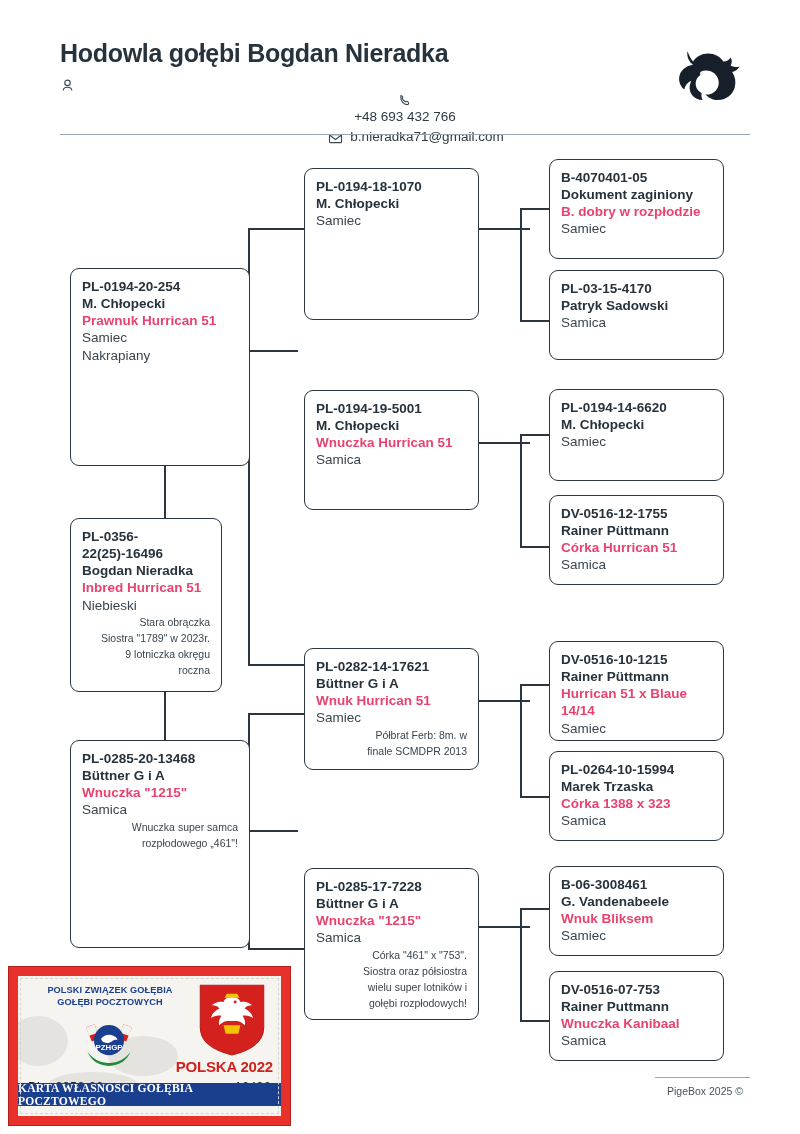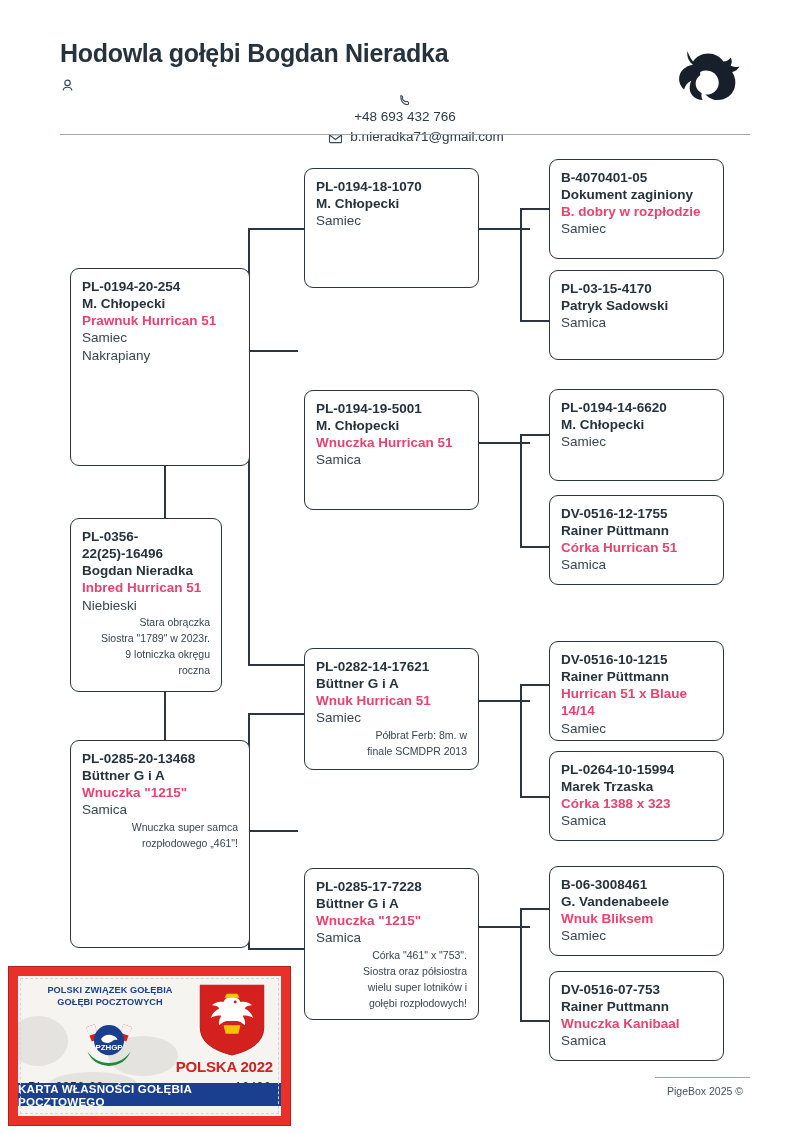--- a/index.html
+++ b/index.html
@@ -62,21 +62,21 @@
   .pzhgp{position:absolute;left:48px;top:38px;width:86px;height:58px;}
   .eagle{position:absolute;right:10px;top:6px;width:78px;height:74px;}
   .polska{position:absolute;right:8px;top:82px;font-size:15px;font-weight:bold;
         color:#d4211d;letter-spacing:-0.2px;}
   .cert-ring{position:absolute;left:10px;top:104px;font-size:12.5px;
         color:#1d2a33;letter-spacing:0.3px;}
   .cert-num{position:absolute;right:10px;top:104px;font-size:12.5px;
         color:#1d2a33;letter-spacing:0.3px;}
   .cert-band{position:absolute;left:0;right:0;bottom:10px;height:23px;
         background:#1b3f8f;display:flex;align-items:center;justify-content:center;}
-  .cert-band span{color:#fff;font-size:11.6px;font-weight:bold;letter-spacing:0.2px;}
+  .cert-band span{color:#fff;font-size:11.6px;font-weight:bold;letter-spacing:0.2px;font-family:Liberation Serif, serif;}
   .smudge{position:absolute;background:rgba(140,140,140,.17);border-radius:50%;}
 
   
   .footer{position:absolute;left:655px;top:1085px;width:100px;
           font-size:10.5px;color:#47535c;text-align:center;}
 </style>
 </head>
 <body>
 
 <div class="page">
@@ -176,21 +176,21 @@
 
   <div class="box" style="left:70px;top:740px;width:180px;height:208px;">
     <div class="ln ring">PL-0285-20-13468</div>
     <div class="ln owner">Büttner G i A</div>
     <div class="ln high">Wnuczka "1215"</div>
     <div class="ln sex">Samica</div>
     <div class="note">Wnuczka super samca</div>
     <div class="note">rozpłodowego „461"!</div>
   </div>
 
-  <div class="box" style="left:304px;top:168px;width:175px;height:120px;">
+  <div class="box" style="left:304px;top:168px;width:175px;height:152px;">
     <div class="ln ring">PL-0194-18-1070</div>
     <div class="ln owner">M. Chłopecki</div>
     <div class="ln sex">Samiec</div>
   </div>
 
   <div class="box" style="left:304px;top:390px;width:175px;height:120px;">
     <div class="ln ring">PL-0194-19-5001</div>
     <div class="ln owner">M. Chłopecki</div>
     <div class="ln high">Wnuczka Hurrican 51</div>
     <div class="ln sex">Samica</div>

